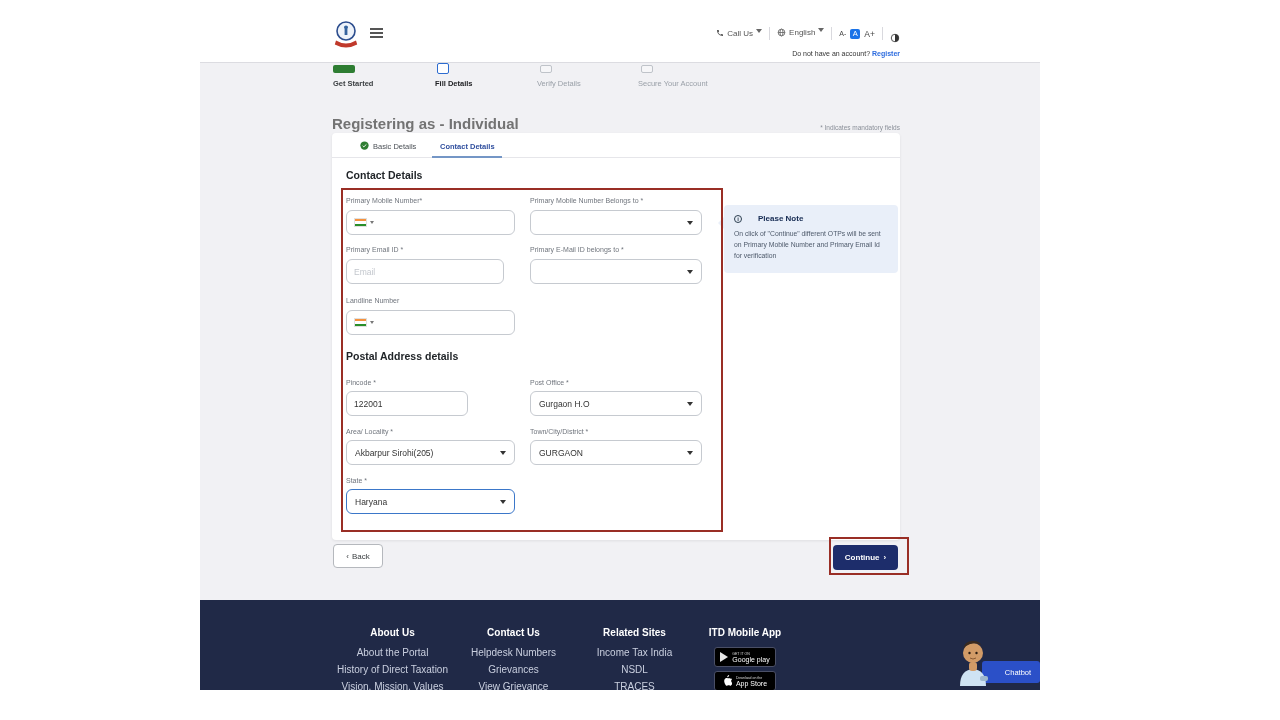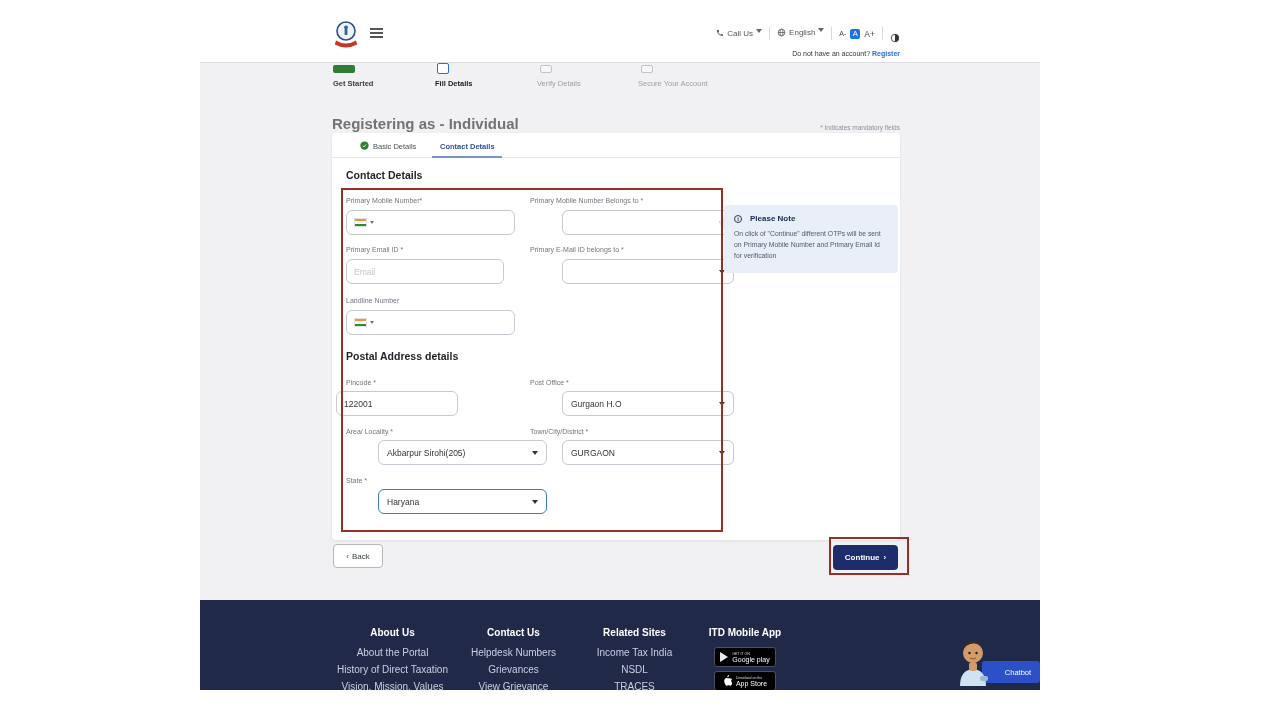--- a/index.html
+++ b/index.html
@@ -44,27 +44,27 @@
   .tab-underline { position:absolute; left:100px; bottom:-1px; width:70px; height:2px; background:#7496c6; }
   .sec-title { position:absolute; left:14px; font-size:10.5px; font-weight:bold; color:#212529; }
   .flabel { position:absolute; font-size:7px; color:#70757d; white-space:nowrap; }
   .fld { position:absolute; height:25px; background:#fff; border:1px solid #c6cad0; border-radius:6px; font-size:8.5px; color:#333; }
   input.fld { padding:0 7px; outline:none; font-family:"Liberation Sans", sans-serif; }
   input.fld::placeholder { color:#c3c7cd; }
   .phone { display:flex; align-items:center; gap:3px; padding:0 7px; cursor:text; }
   .flag { width:13px; height:9px; border:0.5px solid #e0e0e0; display:flex; flex-direction:column; }
   .flag i { flex:1; } .flag i:nth-child(1){background:#f5923e;} .flag i:nth-child(2){background:#fff;} .flag i:nth-child(3){background:#2a8f2a;}
   .mini-caret { width:0; height:0; border-left:2.5px solid transparent; border-right:2.5px solid transparent; border-top:3.5px solid #777; }
-  .sel { display:flex; align-items:center; justify-content:space-between; padding:0 8px; cursor:pointer;margin-left:32px; }
+  .sel { display:flex; align-items:center; justify-content:space-between; padding:0 8px; cursor:pointer; }
   .sel .caret-b { width:0; height:0; border-left:3px solid transparent; border-right:3px solid transparent; border-top:4px solid #333; }
   .sel-focus { border:1.5px solid #3b77c9; }
 
   .note-box { position:absolute; left:392px; top:72px; width:174px; background:#e9eff9; border-radius:4px; padding:9px 10px 11px; }
   .note-box::before { content:""; position:absolute; left:-6px; top:12px; width:0; height:0; border-top:6px solid transparent; border-bottom:6px solid transparent; border-right:6px solid #e9eff9; }
-  .note-head { display:flex; align-items:center; gap:8px; font-size:8px; font-weight:bold; color:#152a52; }
+  .note-head { display:flex; align-items:center; gap:16px; font-size:8px; font-weight:bold; color:#152a52; }
   .info-ico { width:8px; height:8px; border:1px solid #2c3e50; border-radius:50%; color:#2c3e50; font-size:6px; display:flex; align-items:center; justify-content:center; font-style:normal; }
   .note-body { margin-top:6px; font-size:6.8px; line-height:1.6; color:#4e5a6b; }
 
   .btn-back { position:absolute; left:133px; top:481px; width:50px; height:24px; background:#fff; border:1px solid #b5b8bd; border-radius:4px; font-size:8px; color:#3c4043; display:flex; align-items:center; justify-content:center; gap:3px; cursor:pointer; }
   .btn-continue { position:absolute; left:633px; top:482px; width:65px; height:25px; background:#1d2d6b; border:none; border-radius:4px; font-size:8px; font-weight:bold; color:#fff; display:flex; align-items:center; justify-content:center; gap:4px; cursor:pointer; }
 
   .redbox { position:absolute; border:2px solid #992e25; z-index:5; pointer-events:none; }
   .rb-form { left:141px; top:125px; width:382px; height:344px; }
   .rb-continue { left:629px; top:474px; width:80px; height:38px; }
 
@@ -218,21 +218,21 @@
             <i></i>
             <i></i>
           </span>
         <span class="mini-caret"></span>
         <span></span>
       </div>
 
       <div class="sec-title" style="top:217px;">Postal Address details</div>
 
       <div class="flabel" style="left:14px; top:246px;">Pincode *</div>
-      <input class="fld" style="left: 4px; top: 258px; width: 122px;" value="122001">
+      <input class="fld" style="left: 14px; top: 258px; width: 122px;" value="122001">
       <div class="flabel" style="left:198px; top:246px;">Post Office *</div>
       <div class="fld sel" style="left:198px; top:258px; width:172px;">
         <span>Gurgaon H.O</span>
         <span class="caret-b"></span>
       </div>
 
       <div class="flabel" style="left:14px; top:295px;">Area/ Locality *</div>
       <div class="fld sel" style="left:14px; top:307px; width:169px;">
         <span>Akbarpur Sirohi(205)</span>
         <span class="caret-b"></span>

